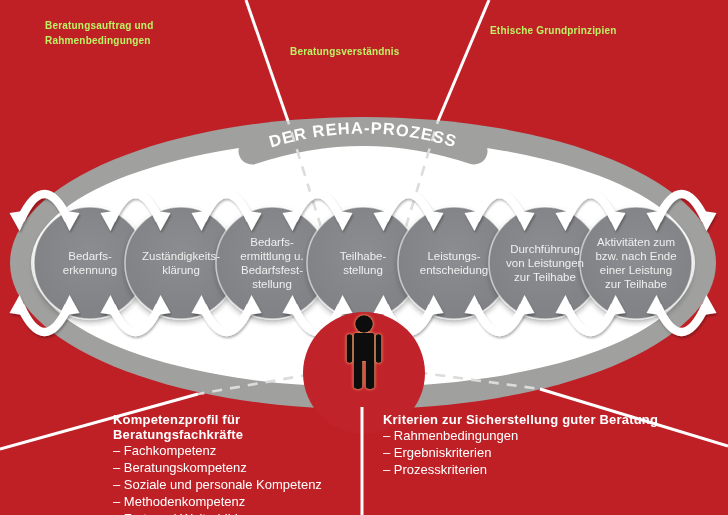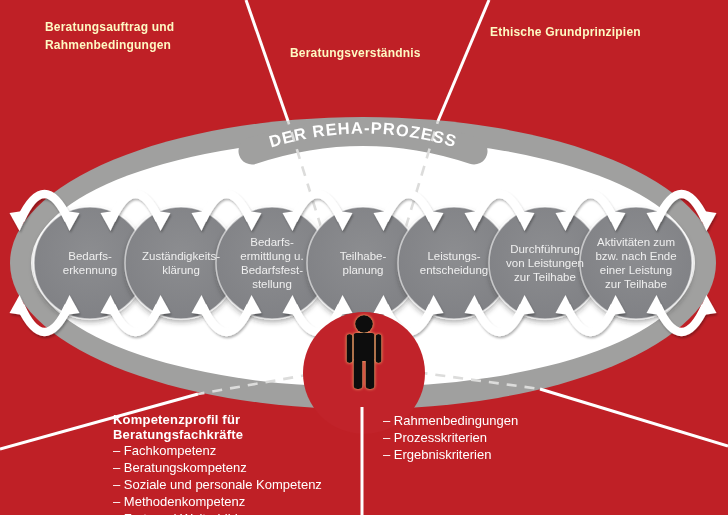--- a/index.html
+++ b/index.html
@@ -6,21 +6,21 @@
   body{
     width:728px;height:515px;position:relative;overflow:hidden;
     background:#bf2026;
     font-family:"Liberation Sans", sans-serif;
   }
   .stage{position:absolute;inset:0;width:728px;height:515px;}
   svg.layer{position:absolute;left:0;top:0;}
 
   
   .region-label{
-    position:absolute;color:#fef9c3;font-weight:bold;font-size:12px;
+    position:absolute;color:#bef264;font-weight:bold;font-size:10px;
     line-height:1.48;white-space:pre-line;letter-spacing:.2px;
   }
   .rl-top-left{left:45px;top:19px;width:230px;}
   .rl-top-center{left:290px;top:24px;width:200px;margin-top:21px;}
   .rl-top-right{left:490px;top:24px;width:210px;}
 
   
   .list-block{position:absolute;color:#ffffff;}
   .lb-left{left:113px;top:412px;width:255px;}
   .lb-right{left:383px;top:412px;width:330px;}
@@ -178,35 +178,36 @@
   <div class="list-block lb-left">
     <div class="list-title">Kompetenzprofil für Beratungsfachkräfte</div>
     <div class="list-item">– Fachkompetenz</div>
     <div class="list-item">– Beratungskompetenz</div>
     <div class="list-item">– Soziale und personale Kompetenz</div>
     <div class="list-item">– Methodenkompetenz</div>
     <div class="list-item">– Fort- und Weiterbildung</div>
   </div>
 
   <div class="list-block lb-right">
+    <div class="list-title">Kriterien zur Sicherstellung guter Beratung</div>
     <div class="list-item">– Rahmenbedingungen</div>
+    <div class="list-item">– Ergebniskriterien</div>
     <div class="list-item">– Prozesskriterien</div>
-    <div class="list-item">– Ergebniskriterien</div>
   </div>
 
   <div class="step-label sl-0">Bedarfs-
 erkennung</div>
   <div class="step-label sl-1">Zuständigkeits-
 klärung</div>
   <div class="step-label sl-2">Bedarfs-
 ermittlung u.
 Bedarfsfest-
 stellung</div>
   <div class="step-label sl-3">Teilhabe-
-planung</div>
+stellung</div>
   <div class="step-label sl-4">Leistungs-
 entscheidung</div>
   <div class="step-label sl-5">Durchführung
 von Leistungen
 zur Teilhabe</div>
   <div class="step-label sl-6">Aktivitäten zum
 bzw. nach Ende
 einer Leistung
 zur Teilhabe</div>
 

